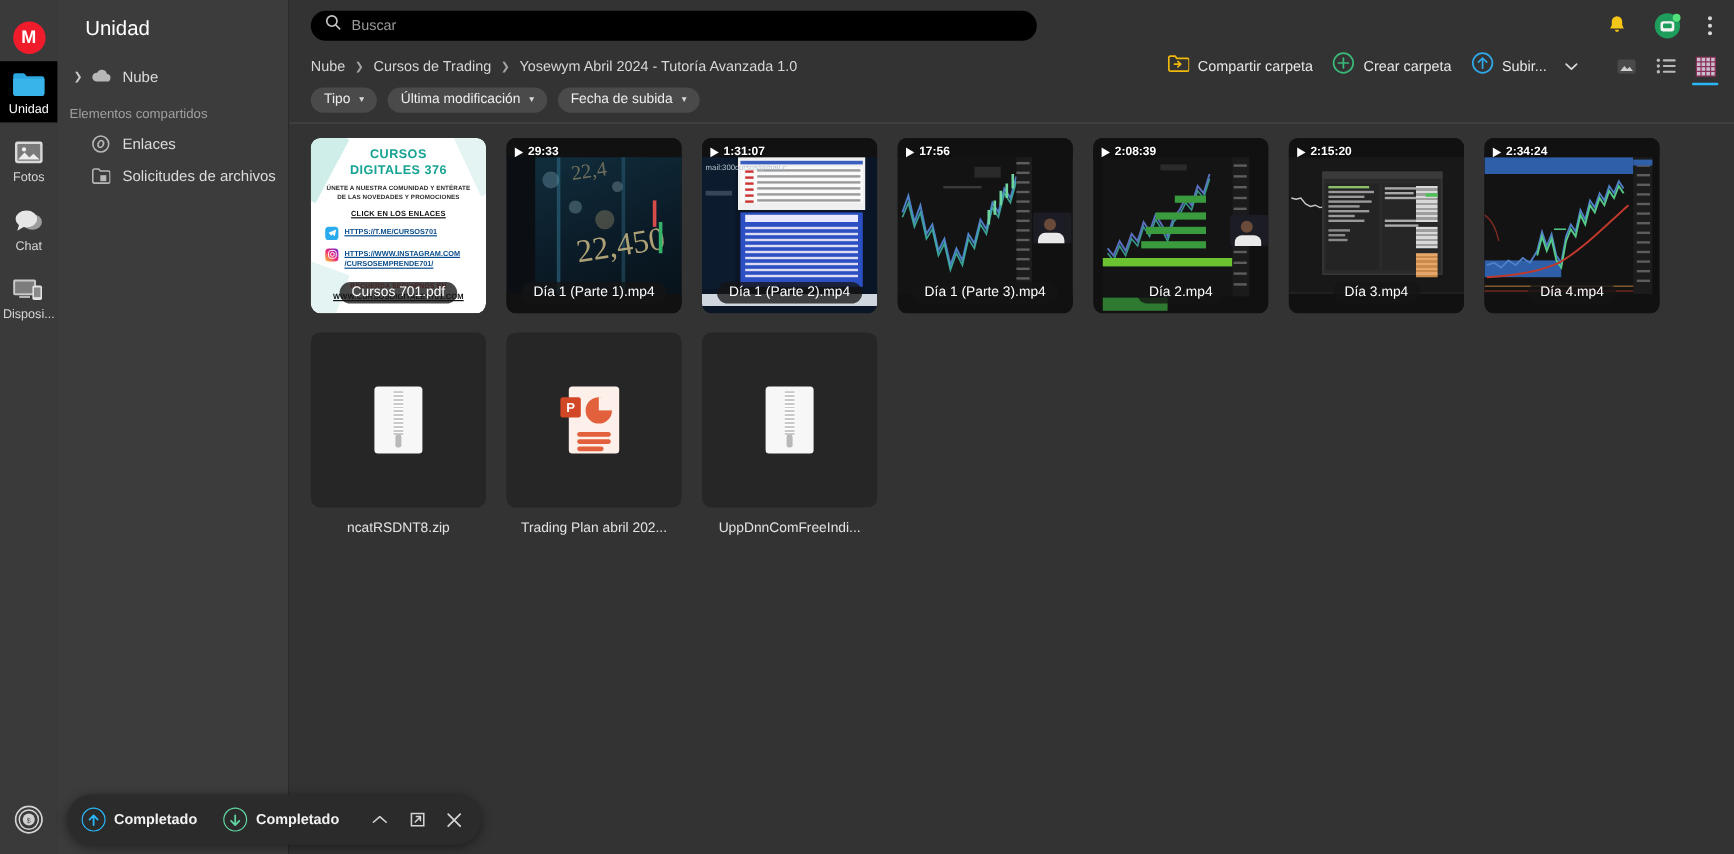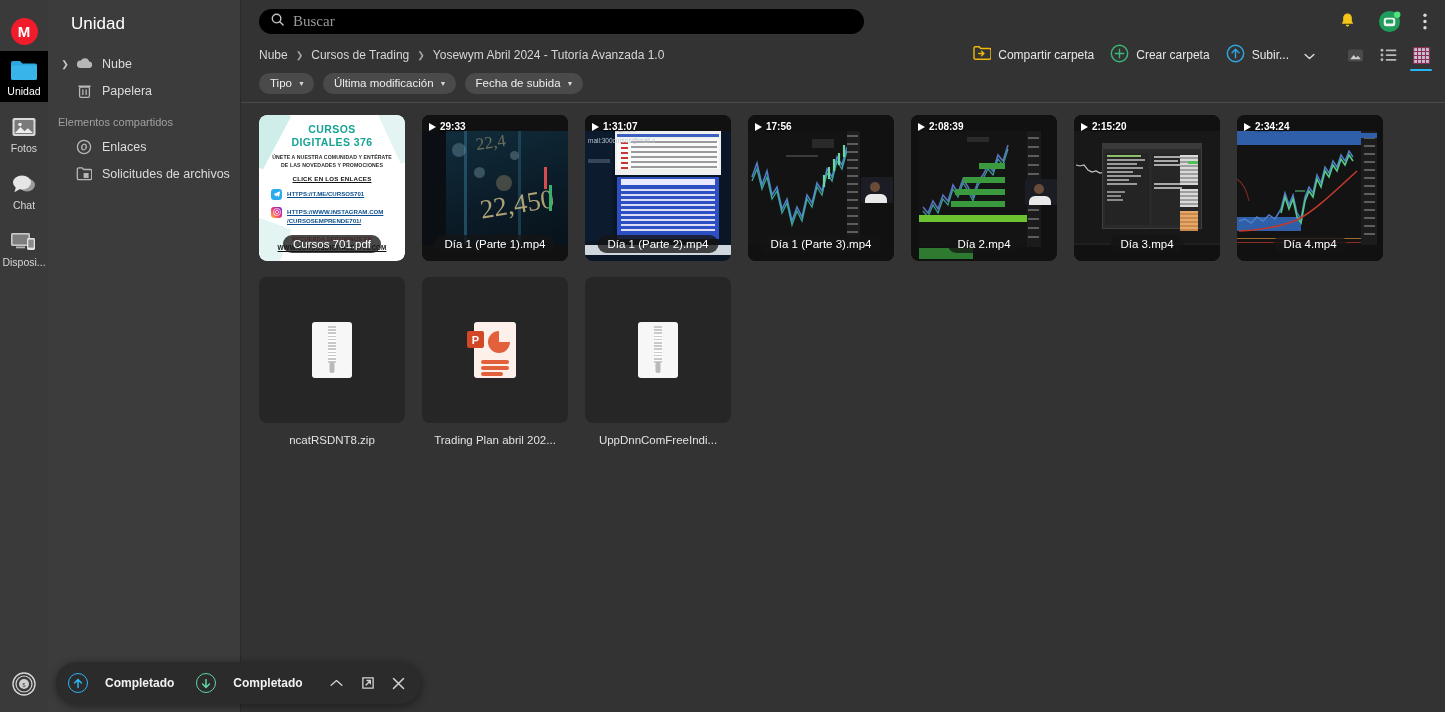--- a/index.html
+++ b/index.html
@@ -59,21 +59,21 @@
   
   #main { flex: 1 1 auto; height: 712px; background: #333333; position: relative; min-width:0; }
 
   .topbar { height: 42px; display: flex; align-items: center; padding: 0 14px 0 18px; }
   .search-wrap {
     flex: 0 0 auto; width: 605px; height: 25px; background: #000000;
     border-radius: 13px; display: flex; align-items: center; padding: 0 12px;
   }
   .search-input {
     background: transparent; border: none; outline: none; color: #e0e0e0;
-    font-size: 15px; font-family: Liberation Serif, serif;
+    font-size: 12px; font-family: Liberation Sans, sans-serif;
     margin-left: 9px; width: 100%;
   }
   .search-input::placeholder { color: #9a9a9a; }
   .top-right { margin-left: auto; display: flex; align-items: center; gap: 22px; padding-right: 4px; }
   .icon-btn { cursor: pointer; display: flex; align-items: center; justify-content: center; }
 
   
   .crumbrow { height: 26px; display: flex; align-items: center; padding-left: 18px; }
   .crumb { font-size: 12px; color: #d6d6d6; cursor: pointer; white-space: nowrap; }
   .crumb:last-child { color: #eaeaea; }
@@ -179,21 +179,21 @@
   .ppt-ico .pie::after { content:''; position:absolute; right:0; top:0; width:11px; height:11px; background:#fdf0ea; }
   .ppt-ico .bar { position:absolute; left:7px; height:3.5px; background:#e2603c; border-radius:2px;}
 
   
   #transfers {
     position: absolute; left: 56px; bottom: 8px; z-index: 40;
     height: 42px; border-radius: 21px; background: #2b2b2b;
     display: flex; align-items: center; padding: 0 14px 0 12px; gap: 0;
     box-shadow: 0 2px 10px rgba(0,0,0,.45);
   }
-  .tr-item { display: flex; align-items: center; gap: 17px; margin-right: 22px; }
+  .tr-item { display: flex; align-items: center; gap: 7px; margin-right: 22px; }
   .tr-circle { width: 20px; height: 20px; border-radius: 50%; border: 1.6px solid; display:flex;align-items:center;justify-content:center;}
   .tr-label { font-size: 12px; color: #f2f2f2; font-weight: bold; white-space: nowrap; }
   .tr-ctrls { display: flex; align-items: center; gap: 15px; margin-left: 4px; }
   .tr-btn { cursor: pointer; color: #d4d4d4; display:flex; align-items:center; justify-content:center; width:16px; height:16px;}
   
   .hidden-behind {
     position: absolute; left: 58px; bottom: 38px; font-size: 11px; color: #4b4b4b; z-index: 1;
     white-space: nowrap;
   }
 </style>
@@ -273,31 +273,20 @@
       <span class="sb-ico">
         <svg width="17" height="13" viewBox="0 0 17 13">
             <path d="M4.3 11h8.4a3.2 3.2 0 0 0 .4-6.4A4.3 4.3 0 0 0 5 3.6 3.4 3.4 0 0 0 4.3 11z" fill="#b7b7b7"></path>
           </svg>
       </span>
       <span class="sb-txt">Nube</span>
     </div>
 
 
 
-    <div class="sb-row sb-indent">
-      <span class="sb-ico">
-        <svg width="15" height="16" viewBox="0 0 15 16">
-            <rect x="2.6" y="4" width="9.8" height="10.4" rx="1.4" fill="none" stroke="#b7b7b7" stroke-width="1.3"></rect>
-            <rect x="1.2" y="2.4" width="12.6" height="1.5" rx=".6" fill="#b7b7b7"></rect>
-            <rect x="5.2" y="6.4" width="1.3" height="5.6" fill="#b7b7b7"></rect>
-            <rect x="8.5" y="6.4" width="1.3" height="5.6" fill="#b7b7b7"></rect>
-          </svg>
-      </span>
-      <span class="sb-txt">Papelera</span>
-    </div>
 
     <div class="sb-sect">Elementos compartidos</div>
 
 
     <div class="sb-row sb-indent">
       <span class="sb-ico">
         <svg width="16" height="16" viewBox="0 0 16 16">
             <circle cx="8" cy="8" r="6.6" fill="none" stroke="#b7b7b7" stroke-width="1.3"></circle>
             <path d="M6.1 9.2a1.9 1.9 0 0 1 0-2.5l1-1a1.9 1.9 0 0 1 2.7 2.7M9.9 6.8a1.9 1.9 0 0 1 0 2.5l-1 1a1.9 1.9 0 0 1-2.7-2.7" stroke="#b7b7b7" stroke-width="1.2" fill="none" stroke-linecap="round"></path>
           </svg>

